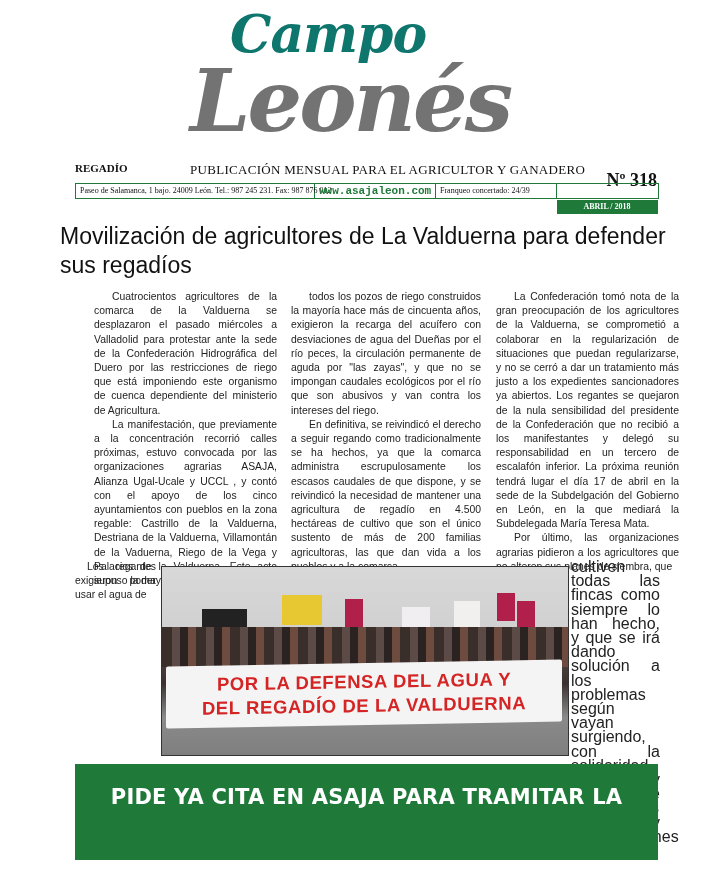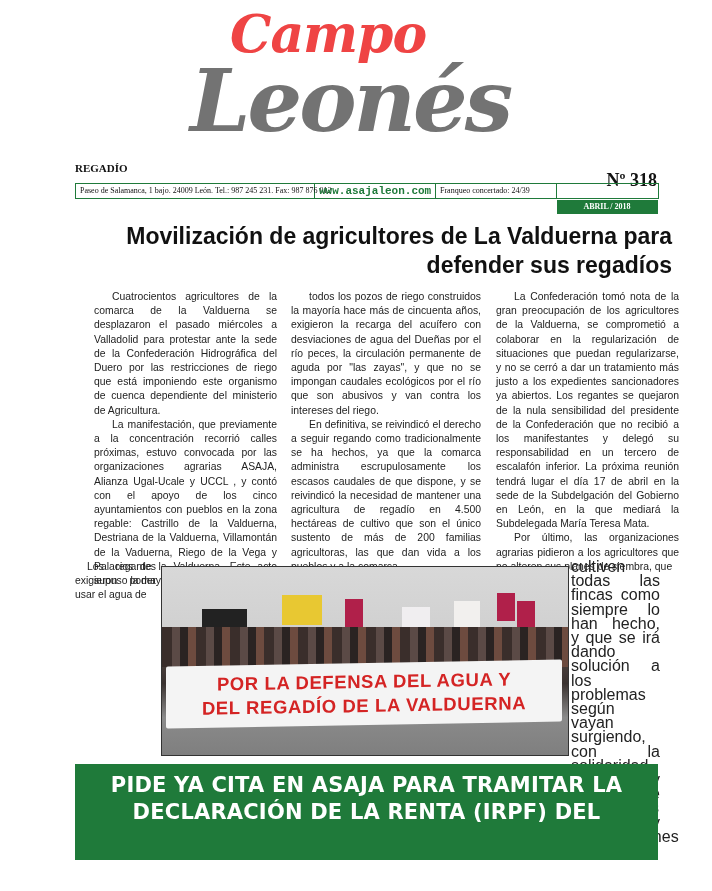--- a/index.html
+++ b/index.html
@@ -1,58 +1,59 @@
 <!DOCTYPE html>
 <html><head>
 <meta charset="utf-8">
 <style>
   html, body { margin:0; padding:0; background:#ffffff; }
   body { width:712px; height:891px; position:relative; overflow:hidden; font-family:"Liberation Sans", sans-serif; color:#111; }
   .masthead { position:absolute; left:0; top:0; width:712px; height:160px; }
-  .logo-campo { position:absolute; left:230px; top:8px; font-family:"DejaVu Serif", serif; font-style:italic; font-weight:bold; font-size:52px; color:#ef4444; letter-spacing:-1px; line-height:1; }
+  .logo-campo { position:absolute; left:230px; top:8px; font-family:"DejaVu Serif", serif; font-style:italic; font-weight:bold; font-size:52px; color:#0f766e; letter-spacing:-1px; line-height:1; }
   .logo-leones { position:absolute; left:190px; top:58px; font-family:"DejaVu Serif", serif; font-style:italic; font-weight:bold; font-size:86px; color:#737373; letter-spacing:-3px; line-height:1; }
   .meta-row { position:absolute; left:75px; top:162px; width:582px; height:16px; font-family:"Liberation Serif", serif; font-size:13px; }
   .meta-year { position:absolute; left:0; top:0; font-weight:bold; font-size:11px; }
   .meta-sub { position:absolute; left:115px; top:0; letter-spacing:0.3px; font-size:13px; }
   .meta-num { position:absolute; right:0; top:8px; font-weight:bold; font-size:18px; }
   .info-bar { position:absolute; left:75px; top:183px; width:582px; height:14px; border:1px solid #1f7a3a; display:flex; font-family:"Liberation Serif", serif; font-size:8px; }
   .info-bar > div { height:14px; line-height:14px; padding:0 4px; border-right:1px solid #1f7a3a; white-space:nowrap; }
   .ib-addr { width:230px; }
   .ib-web { width:112px; text-align:center; font-weight:bold; font-size:11px; color:#1f7a3a; font-family:"Liberation Mono", monospace; }
   .ib-franq { width:112px; }
   .ib-date { flex:1; background:#1f7a3a; color:#fff; font-weight:bold; text-align:center; border-right:none; font-size:8px;margin-top:16px; }
-  .headline { position:absolute; left:60px; top:222px; width:612px; text-align:right; font-family:"Liberation Sans", sans-serif; font-weight:bold; font-size:23px; line-height:29px; color:#111; }
+  .headline { position:absolute; left:60px; top:222px; width:612px; text-align:left; font-family:"Liberation Sans", sans-serif; font-weight:normal; font-size:23px; line-height:29px; color:#111; }
   .col { position:absolute; font-size:10.4px; line-height:14.2px; text-align:justify; color:#222;margin-left:19px; }
   .col p { margin:0; text-indent:18px; }
   .col1 { left:75px; top:290px; width:183px; }
   .col2 { left:272px; top:290px; width:190px; }
   .col3 { left:477px; top:290px; width:183px; }
   .wrap-left { position:absolute; left:75px; top:560px; width:81px; font-size:10.4px; line-height:14.2px; text-align:justify; color:#222; }
   .wrap-left p { margin:0; }
   .wrap-left p.ind { text-indent:12px; }
   .wrap-right { position:absolute; left:571px; top:560px; width:89px; font-size:16px; line-height:14.2px; text-align:justify; color:#222; }
   .photo { position:absolute; left:161px; top:566px; width:406px; height:188px; border:1px solid #333; overflow:hidden; background:linear-gradient(#d8d8d8 0%, #cfcfcf 40%, #5a4c48 40%, #3a3230 62%, #8a8a8a 80%, #7f7f7f 100%); }
   .photo .crowd { position:absolute; left:0; top:60px; width:100%; height:40px; background:repeating-linear-gradient(90deg,#3a2e2b 0 10px,#5b4a46 10px 18px,#2a2322 18px 26px,#6d4b3f 26px 34px); }
   .photo .flag { position:absolute; width:18px; height:28px; background:#b0204a; }
   .photo .sign { position:absolute; background:#e8e4d4; }
   .banner { position:absolute; left:4px; top:96px; width:396px; height:62px; background:#f4f4f4; border-radius:2px; transform:skewY(-1deg); }
   .banner-text { position:absolute; left:0; width:100%; text-align:center; color:#d42424; font-weight:bold; font-size:18.5px; letter-spacing:0.6px; font-family:"Liberation Sans", sans-serif; }
   .bt1 { top:8px; } .bt2 { top:32px; }
-  .ad { position:absolute; left:75px; top:764px; width:583px; height:96px; background:#1f7a3a; color:#fff; text-align:center; font-weight:bold; font-size:21px; line-height:27px; padding-top:8px; box-sizing:border-box; font-family:"DejaVu Sans", sans-serif; letter-spacing:0.2px; }
+  .ad { position:absolute; left:75px; top:764px; width:583px; height:96px; background:#1f7a3a; color:#fff; text-align:center; font-weight:bold; font-size:21px; line-height:27px; padding-top:20px; box-sizing:border-box; font-family:"DejaVu Sans", sans-serif; letter-spacing:0.2px; }
 </style>
 </head>
 <body>
 
 <div class="masthead">
   <div class="logo-campo">Campo</div>
   <div class="logo-leones">Leonés</div>
 </div>
 
 <div class="meta-row">
   <span class="meta-year">REGADÍO</span>
+  <span class="meta-sub">PUBLICACIÓN MENSUAL PARA EL AGRICULTOR Y GANADERO</span>
   <span class="meta-num">Nº 318</span>
 </div>
 
 <div class="info-bar">
   <div class="ib-addr">Paseo de Salamanca, 1 bajo. 24009 León. Tel.: 987 245 231. Fax: 987 876 012</div>
   <div class="ib-web">www.asajaleon.com</div>
   <div class="ib-franq">Franqueo concertado: 24/39</div>
   <div class="ib-date">ABRIL / 2018</div>
 </div>
 
@@ -89,14 +90,13 @@
   <div class="banner">
     <div class="banner-text bt1">POR LA DEFENSA DEL AGUA Y</div>
     <div class="banner-text bt2">DEL REGADÍO DE LA VALDUERNA</div>
   </div>
 </div>
 
 <div class="wrap-right">cultiven todas las fincas como siempre lo han hecho, y que se irá dando solución a los problemas según vayan surgiendo, con la solidaridad de todos y el apoyo de instituciones locales y organizaciones agrarias.</div>
 
 <div class="ad">
   <div>PIDE YA CITA EN ASAJA PARA TRAMITAR  LA</div>
-  <div>DECLARACIÓN DE LA RENTA (IRPF) DEL</div>
 </div>
 
 </body></html>

